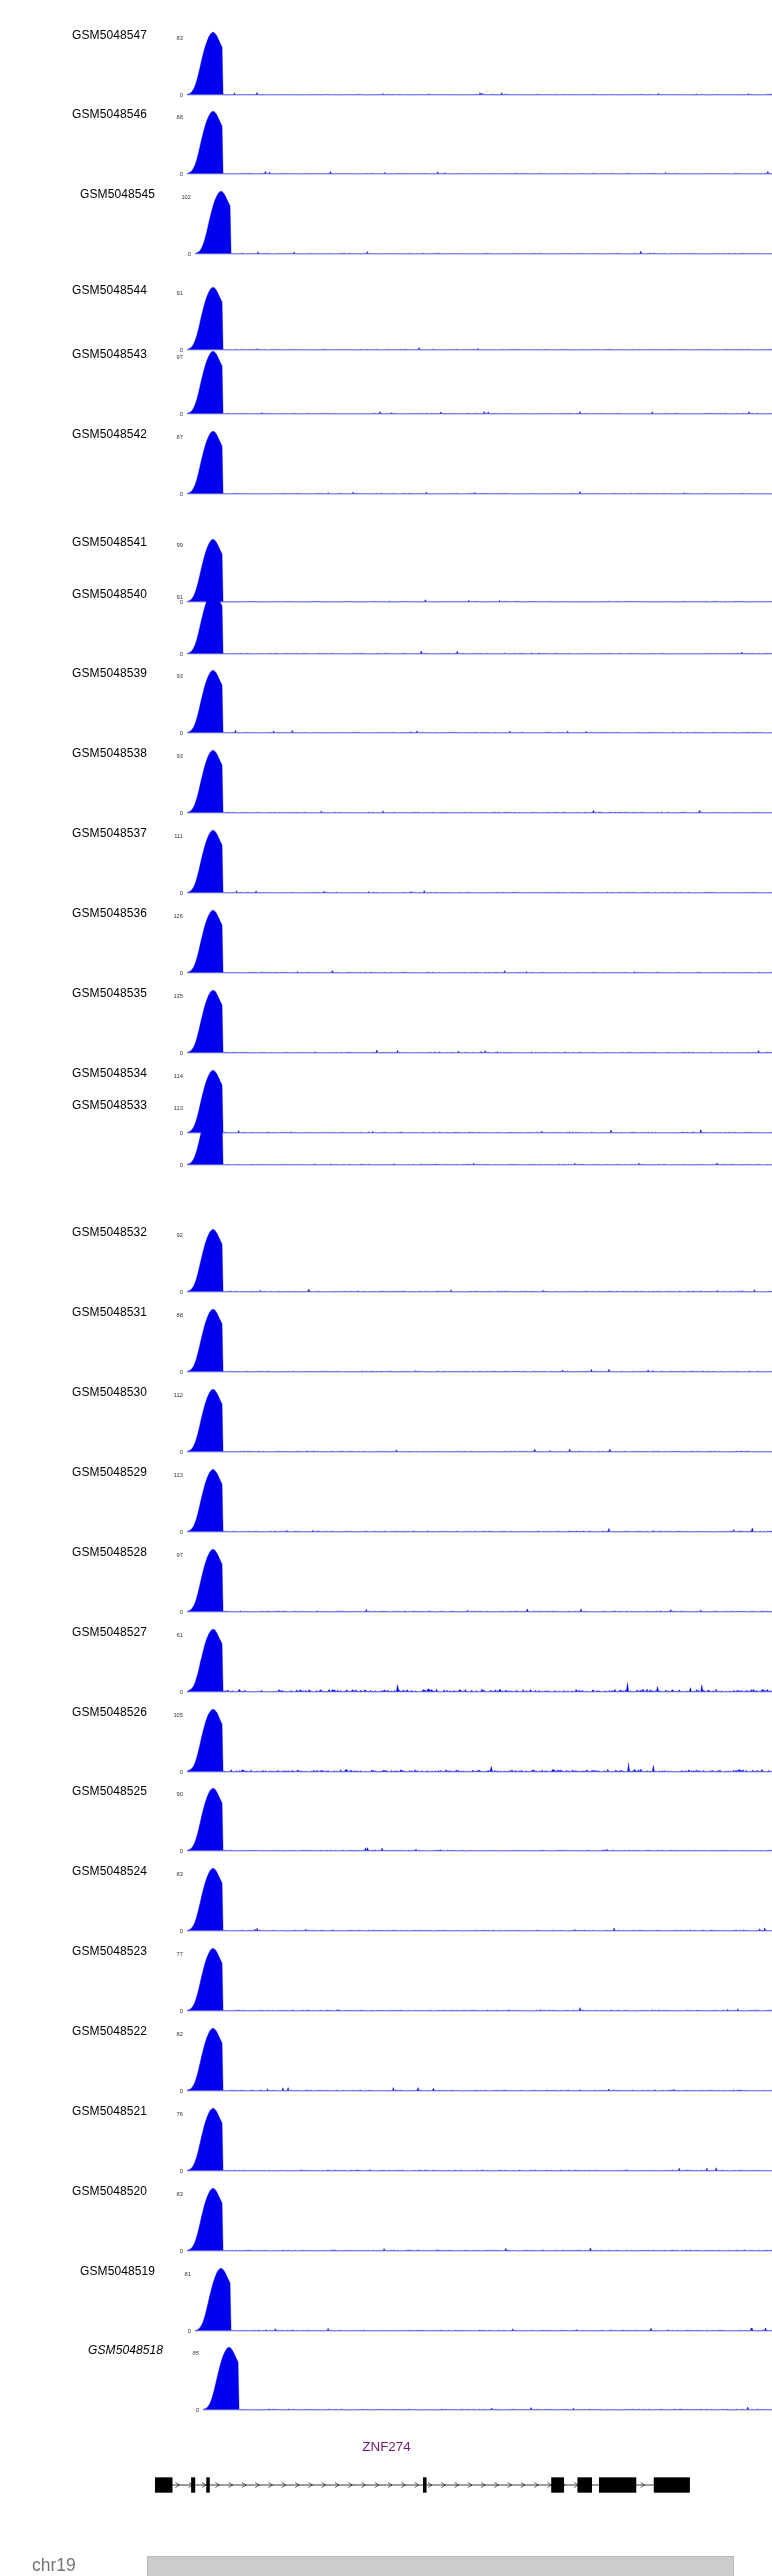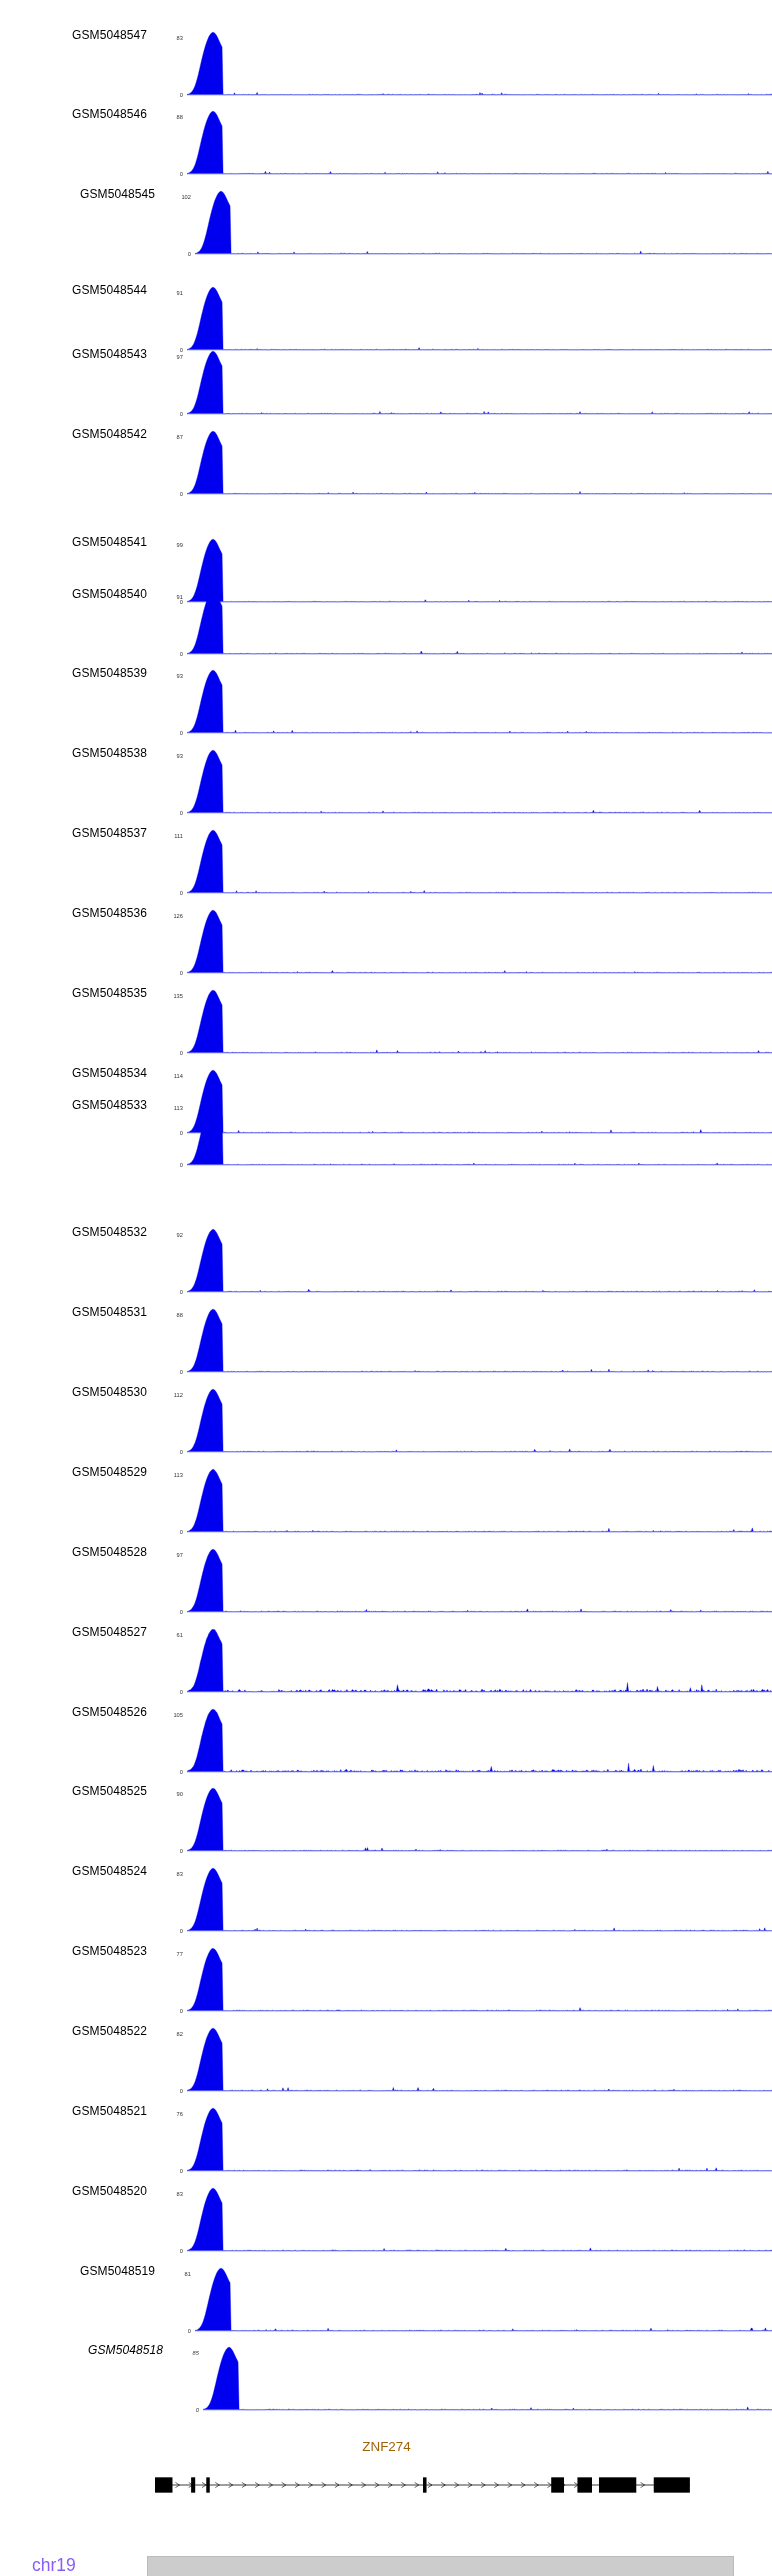--- a/index.html
+++ b/index.html
@@ -80,39 +80,39 @@
   #gene-panel {
     position: absolute;
     left: 0;
     width: 773px;
   }
   .gene-name {
     position: absolute;
     width: 773px;
     text-align: center;
     font-size: 13.4px;
-    color: #a16207;
+    color: #701a75;
   }
   .gene-svg {
     position: absolute;
     left: 147px;
     width: 587px;
   }
 
   
   #chrom-panel {
     position: absolute;
     left: 0;
     width: 773px;
   }
   .chrom-label {
     position: absolute;
     left: 32px;
     font-size: 17.5px;
-    color: #8b5cf6;
+    color: #737373;
   }
   .chrom-bar {
     position: absolute;
     left: 147px;
     width: 587px;
     height: 24px;
     background: #cccccc;
     border: 0.5px solid #bbbbbb;
     box-sizing: border-box;
   }

